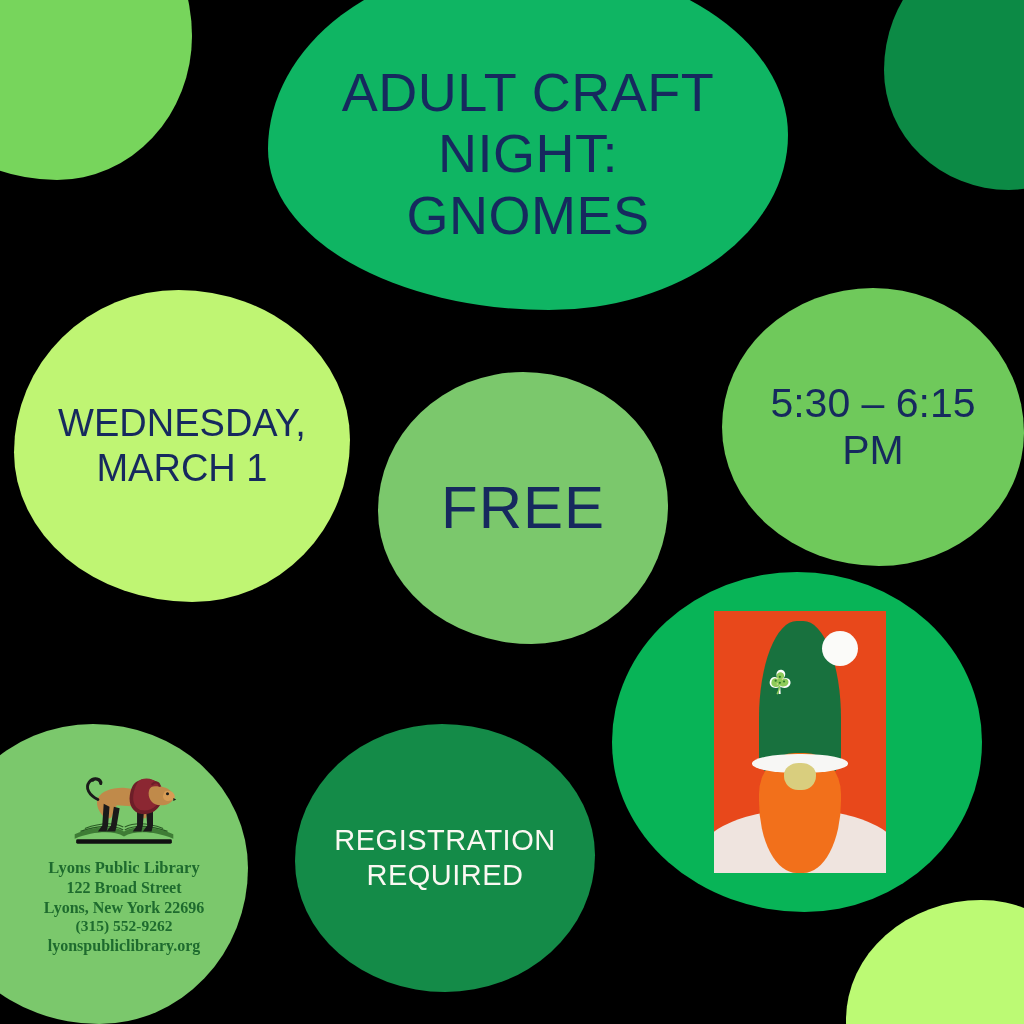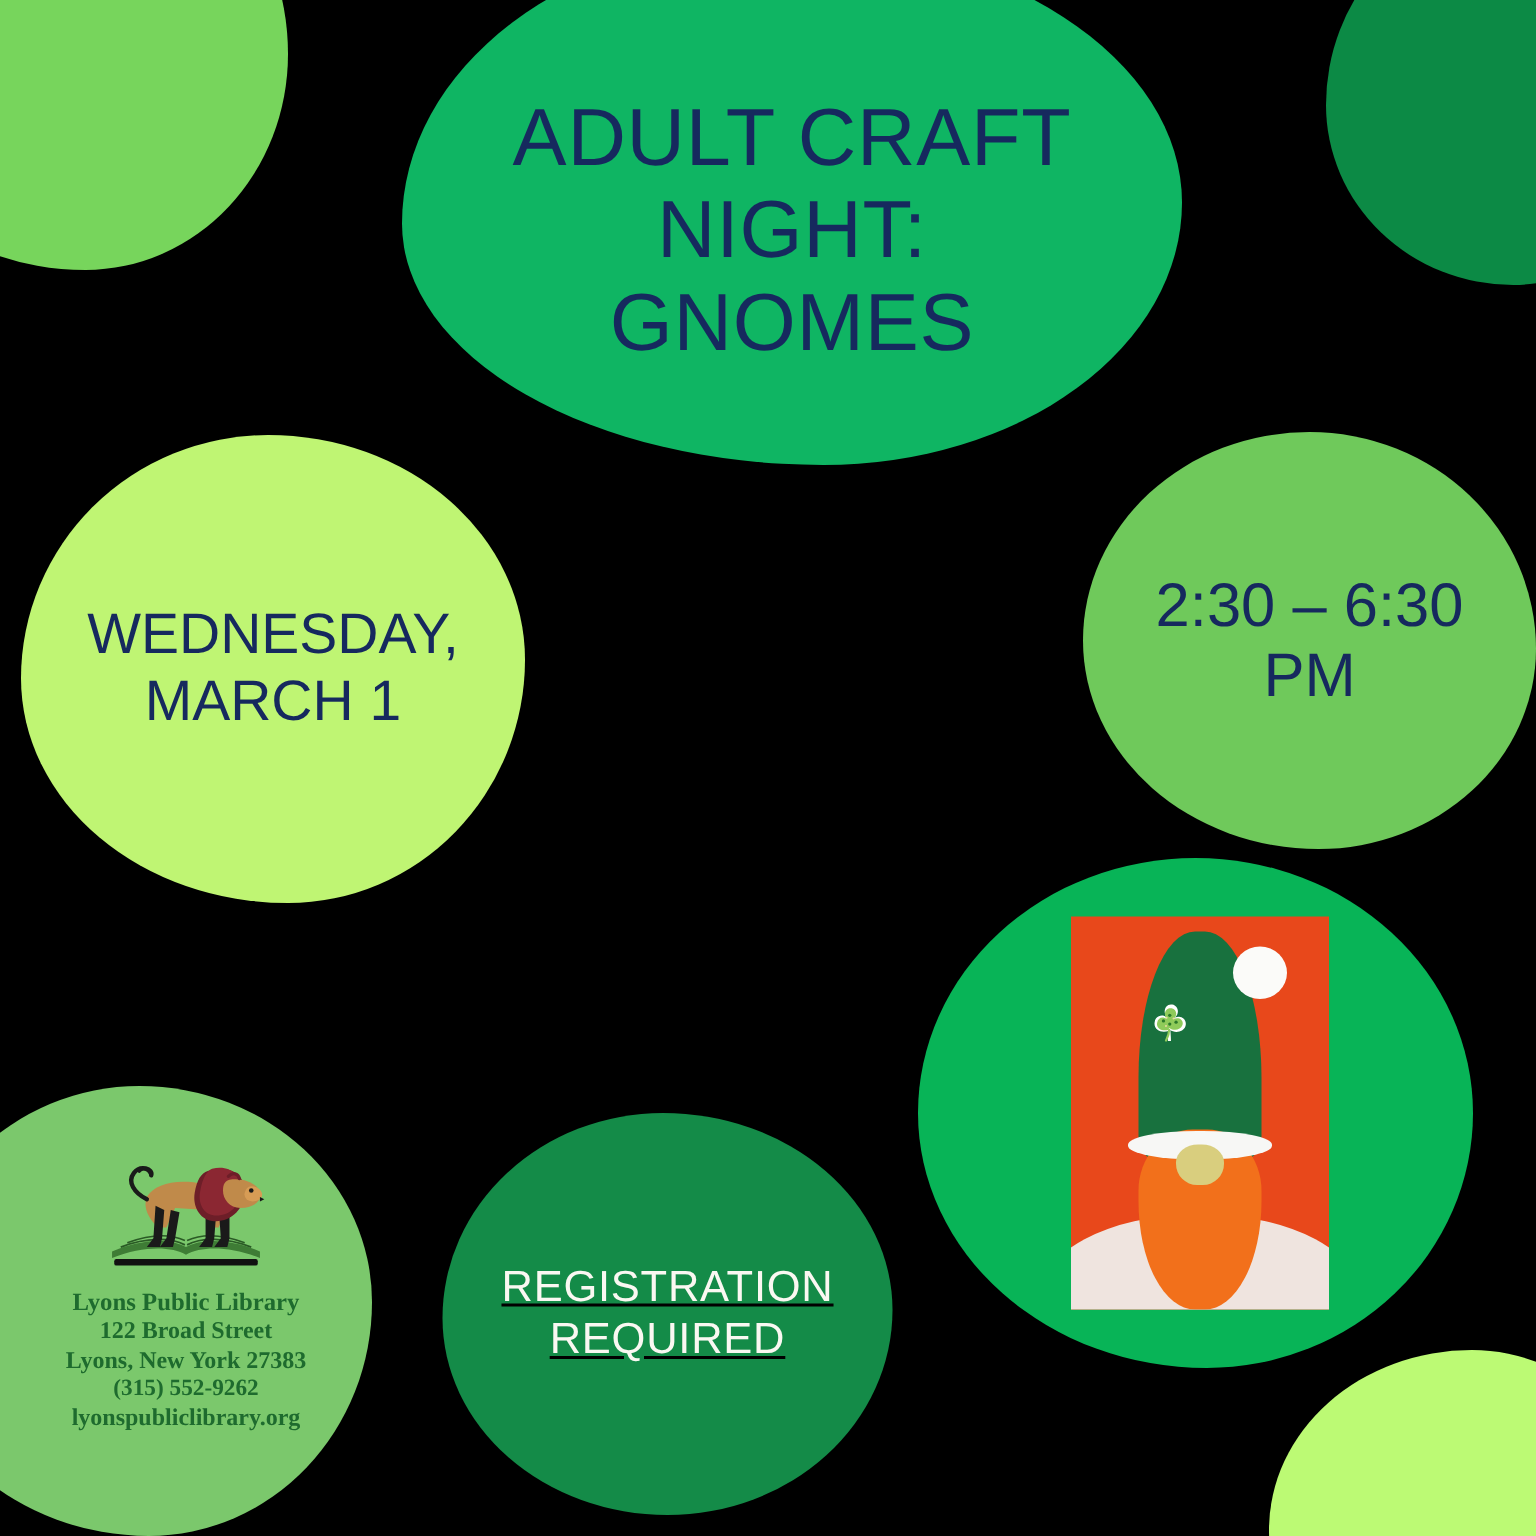--- a/index.html
+++ b/index.html
@@ -83,24 +83,24 @@
     border-radius:50% 50% 47% 53% / 51% 49% 51% 49%;
     display:flex;align-items:center;justify-content:center;
   }
   .free-text{
     color:#16295E;font-size:60px;line-height:1;text-align:center;
     text-transform:uppercase;letter-spacing:1px;
   }
 
   
   .reg-blob{
-    position:absolute;left:295px;top:742px;width:300px;height:268px;
+    position:absolute;left:295px;top:724px;width:300px;height:268px;
     background:#148B48;
     border-radius:49% 51% 50% 50% / 51% 49% 51% 49%;
-    display:flex;align-items:center;justify-content:center;text-decoration:underline;
+    display:flex;align-items:center;justify-content:center;
   }
   .reg-text{
     color:#FAF8F2;font-size:29px;line-height:1.2;text-align:center;
     text-transform:uppercase;letter-spacing:0.5px;white-space:pre-line;
   }
 
   
   .photo-blob{
     position:absolute;left:612px;top:572px;width:370px;height:340px;
     background:#08B457;
@@ -188,24 +188,27 @@
 NIGHT:
 GNOMES</div>
   </div>
 
   <div class="date-blob">
     <div class="date-text">WEDNESDAY,
 MARCH 1</div>
   </div>
 
   <div class="time-blob">
-    <div class="time-text">2:30 – 6:30
+    <div class="time-text">5:30 – 6:15
 PM</div>
   </div>
 
+  <div class="free-blob">
+    <div class="free-text">FREE</div>
+  </div>
 
   <div class="reg-blob">
     <div class="reg-text">REGISTRATION
 REQUIRED</div>
   </div>
 
   <div class="photo-blob"></div>
   <div class="photo">
     <div class="plate"></div>
     <div class="gn-bodyside"></div>
@@ -263,19 +266,19 @@
           <path d="M140 44 C146 44 150 48 150 52 C150 56 146 58 141 58 C136 58 133 54 134 50 C135 46 137 44 140 44 Z" fill="#D79C55"></path>
           <circle cx="140" cy="48" r="2.1" fill="#1A1A1A"></circle>
           <path d="M148 54 L152 56 L148 58" fill="#1A1A1A"></path>
           <path d="M119 35 C123 31 128 32 129 37" stroke="#6D1E28" stroke-width="3" fill="none" stroke-linecap="round"></path>
         </g>
       </svg>
     </div>
     <div class="logo-lines">
       <div class="logo-l1">Lyons Public Library</div>
       <div class="logo-l2">122 Broad Street</div>
-      <div class="logo-l3">Lyons, New York 27383</div>
+      <div class="logo-l3">Lyons, New York 22696</div>
       <div class="logo-l4">(315) 552-9262</div>
       <div class="logo-l5">lyonspubliclibrary.org</div>
     </div>
   </div>
 
 </div>
 
 </body></html>

